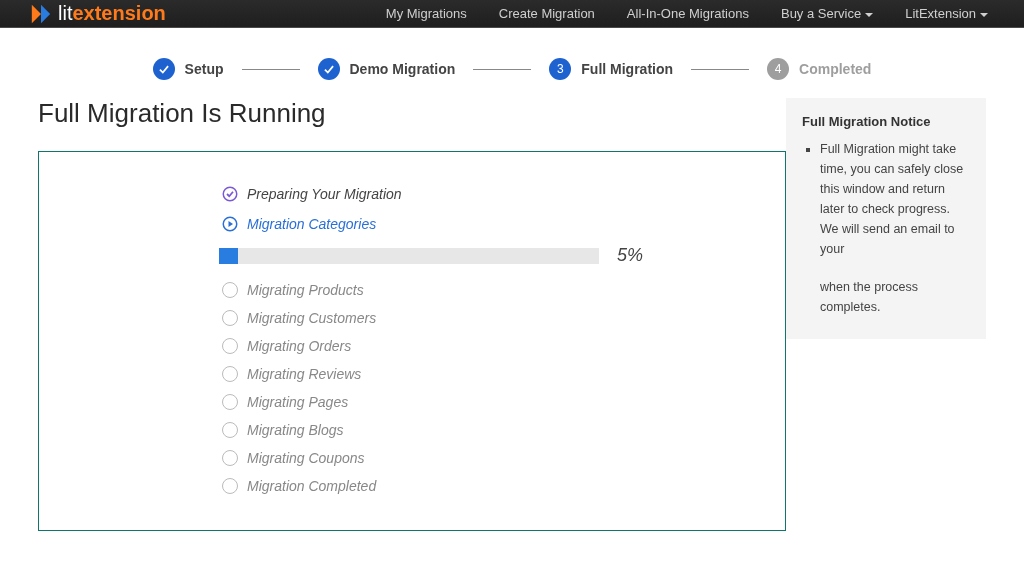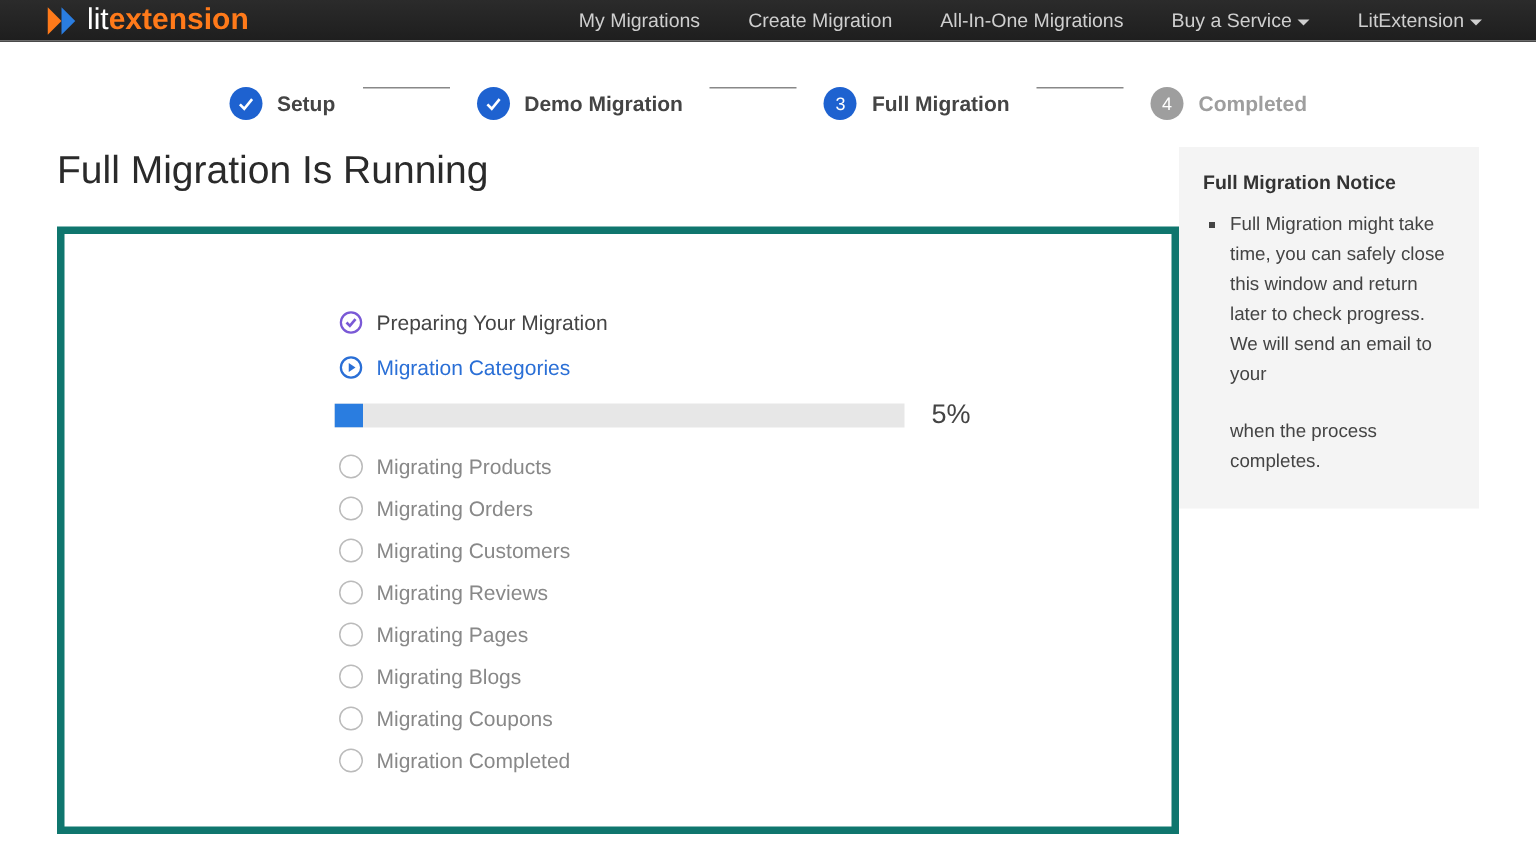--- a/index.html
+++ b/index.html
@@ -10,38 +10,38 @@
   .logo { display: flex; align-items: center; gap: 6px; }
   .logo-mark { width: 22px; height: 22px; display:flex; }
   .logo-text { font-size: 20px; font-weight: 300; }
   .logo-lit { color: #ffffff; }
   .logo-ext { color: #ff7a1a; font-weight: 600; }
   .nav { margin-left: auto; display: flex; gap: 0; }
   .nav a { color: #cfcfcf; text-decoration: none; font-size: 13px; padding: 12px 16px; }
   .caret-down { display:inline-block; margin-left:4px; width:0; height:0; border-left:4px solid transparent; border-right:4px solid transparent; border-top:4px solid #cfcfcf; vertical-align: middle; }
 
   
-  .stepper { display:flex; justify-content:center; padding: 30px 0 18px; gap: 0; }
+  .stepper { display:flex; align-items:center; justify-content:center; padding: 30px 0 18px; gap: 0; }
   .step { display:flex; align-items:center; }
   .step-badge { width:22px; height:22px; border-radius:50%; display:flex; align-items:center; justify-content:center; font-size:12px; color:#fff; }
   .badge-done { background:#1e62d0; }
   .badge-current { background:#1e62d0; }
   .badge-future { background:#9e9e9e; }
   .check { width:14px; height:14px; }
   .step-label { margin-left:10px; font-size:14px; color:#444; font-weight:600; }
   .step-label.future { color:#9e9e9e; }
   .step-line { width:58px; height:1px; background:#888; margin: 0 18px; }
 
   
   .content { display:flex; padding: 0 38px; }
   .left { flex: 1 1 auto; }
   .right { width: 200px; }
   h1.page-title { font-size: 26px; font-weight: 400; color:#2a2a2a; margin-bottom: 22px; }
 
-  .panel { border:5px solid #0f766e; padding: 42px 30px 24px 180px; }
+  .panel { border:1px solid #0f766e; padding: 25px 30px 24px 180px; font-style: italic; }
 
   .row { display:flex; align-items:center; margin: 8px 0 12px; }
   .row .icon-slot { width:22px; display:flex; justify-content:center; margin-right:6px; }
   .row .text { font-size:14px; }
 
   .status-done .text { color:#444; }
   .status-active .text { color:#2a6fd6; }
   .status-pending .text { color:#888; }
 
   .circle-empty { width:16px; height:16px; border:1.7px solid #bbb; border-radius:50%; }
@@ -152,27 +152,27 @@
       <div class="row status-pending">
         <span class="icon-slot">
             <span class="circle-empty"></span>
           </span>
         <span class="text">Migrating Products</span>
       </div>
       <div class="row status-pending">
         <span class="icon-slot">
             <span class="circle-empty"></span>
           </span>
+        <span class="text">Migrating Customers</span>
+      </div>
+      <div class="row status-pending">
+        <span class="icon-slot">
+            <span class="circle-empty"></span>
+          </span>
         <span class="text">Migrating Orders</span>
-      </div>
-      <div class="row status-pending">
-        <span class="icon-slot">
-            <span class="circle-empty"></span>
-          </span>
-        <span class="text">Migrating Customers</span>
       </div>
       <div class="row status-pending">
         <span class="icon-slot">
             <span class="circle-empty"></span>
           </span>
         <span class="text">Migrating Reviews</span>
       </div>
       <div class="row status-pending">
         <span class="icon-slot">
             <span class="circle-empty"></span>

